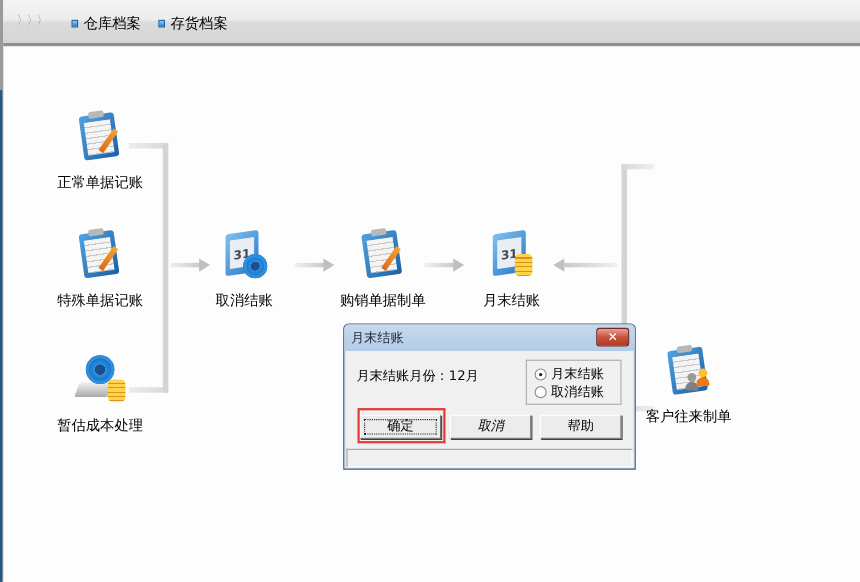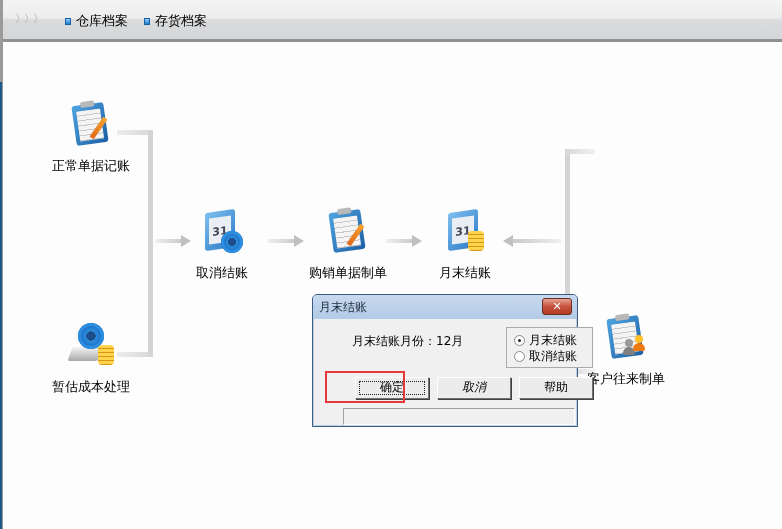--- a/index.html
+++ b/index.html
@@ -21,21 +21,21 @@
   .node { position: absolute; display: flex; flex-direction: column; align-items: center; cursor: pointer; }
   .node .ico { width: 54px; height: 54px; position: relative; }
   .node .lbl { margin-top: 3px; font-size: 13px; white-space: nowrap; }
   
   .dialog { position: absolute; left: 312px; top: 294px; width: 266px; height: 133px; background: #f0f0f0;
     border: 1px solid #3c5c80; border-radius: 5px 5px 0 0; box-shadow: 0 0 0 1px #bcd0e6 inset; }
   .dlg-title { height: 24px; background: linear-gradient(#c7d9ee, #b3cbe6); border-radius: 4px 4px 0 0; position: relative; }
   .dlg-title span { position: absolute; left: 6px; top: 4px; font-size: 12px; color: #1b2a3c; }
   .dlg-close { position: absolute; right: 5px; top: 3px; width: 30px; height: 17px; border: 1px solid #6b2c24; border-radius: 3px;
     background: linear-gradient(#e8a192, #c7533e 50%, #b23a22); color: #fff; font-size: 11px; font-weight: bold; text-align: center; line-height: 15px; cursor: pointer; }
-  .dlg-body { position: relative; height: 108px; margin-left: 28px; }
+  .dlg-body { position: relative; height: 108px; }
   .month-lbl { position: absolute; left: 11px; top: 14px; font-size: 12px; }
   .radio-group { position: absolute; left: 165px; top: 8px; width: 87px; height: 41px; border: 1px solid #aaa; background: #f0f0f0; }
   .radio { position: absolute; left: 7px; display: flex; align-items: center; gap: 4px; cursor: pointer; font-size: 12px; }
   .radio .dot { width: 11px; height: 11px; border-radius: 50%; border: 1px solid #8a8a8a; background: #fff; position: relative; }
   .radio .dot.on::after { content: ""; position: absolute; left: 3px; top: 3px; width: 3px; height: 3px; border-radius: 50%; background: #222; }
   .btn { position: absolute; top: 82px; height: 22px; width: 74px; background: #ececec; border: 1px solid; border-color: #fff #707070 #707070 #fff;
     box-shadow: 1px 1px 0 #404040; font-size: 12px; text-align: center; line-height: 19px; cursor: pointer; }
   .btn.focus::after { content: ""; position: absolute; left: 3px; top: 3px; right: 3px; bottom: 3px; border: 1px dotted #222; }
   .highlight { position: absolute; left: 325px; top: 371px; width: 80px; height: 32px; border: 2px solid #e53935; pointer-events: none; }
   .dlg-status { position: absolute; left: 2px; right: 2px; bottom: 2px; height: 17px; border: 1px solid; border-color: #a0a0a0 #fff #fff #a0a0a0; }
@@ -102,20 +102,30 @@
     <div class="node" style="left:49px; top:55px;text-align:right;">
       <div class="ico">
           <div class="clip">
             <div class="clamp"></div>
             <div class="paper"></div>
           </div>
           <div class="pencil"></div>
         </div>
       <span class="lbl">正常单据记账</span>
     </div>
+    <div class="node" style="left:49px; top:162px;">
+      <div class="ico">
+          <div class="clip">
+            <div class="clamp"></div>
+            <div class="paper"></div>
+          </div>
+          <div class="pencil"></div>
+        </div>
+      <span class="lbl">特殊单据记账</span>
+    </div>
     <div class="node" style="left:49px; top:276px;">
       <div class="ico">
           <div class="box"></div>
           <div class="gear" style="left:14px; top:2px; width:26px; height:26px;"></div>
           <div class="coins" style="left:34px; top:24px;"></div>
         </div>
       <span class="lbl">暂估成本处理</span>
     </div>
     <div class="node" style="left:192px; top:162px;">
       <div class="ico">

